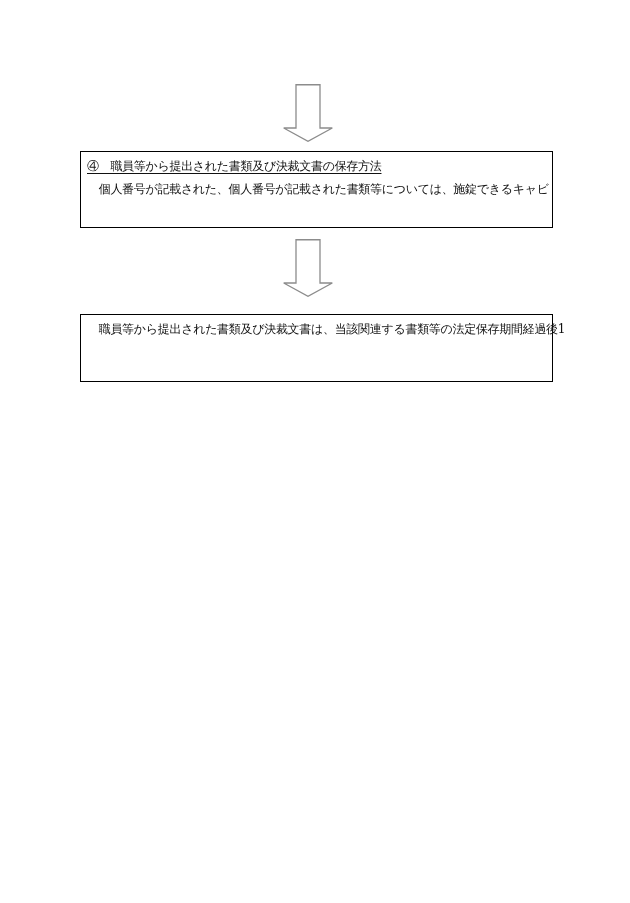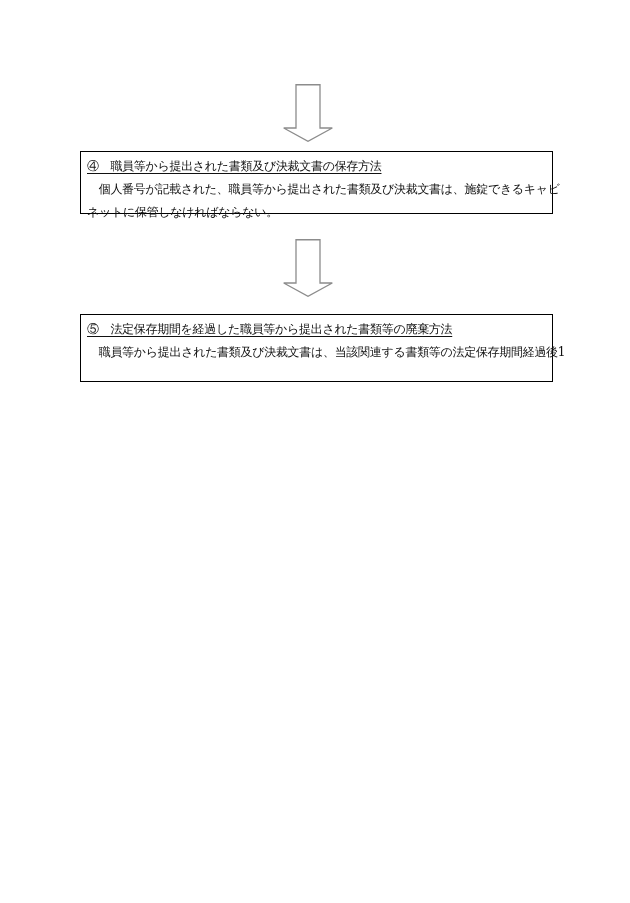--- a/index.html
+++ b/index.html
@@ -24,21 +24,21 @@
     position: absolute;
     left: 80px;
     width: 473px;
     border: 1.5px solid #000000;
     background: #ffffff;
     padding: 3px 6px 4px 6px;
     font-size: 12px;
     letter-spacing: -0.3px;
     line-height: 23px;
   }
-  .box-1 { top: 151px; height: 63px; }
+  .box-1 { top: 151px; height: 77px; }
   .box-2 { top: 314px; height: 68px; }
   .step-title {
     text-decoration: underline;
     text-underline-offset: 3px;
     text-decoration-thickness: 1px;
     white-space: nowrap;
   }
   .step-line {
     white-space: nowrap;
   }
@@ -47,26 +47,24 @@
 <body>
 
 <div class="page">
 
   <svg class="arrow arrow-1" viewBox="0 0 50 58" xmlns="http://www.w3.org/2000/svg">
     <polygon points="13,0.75 37,0.75 37,44 49.3,44 25,57.3 0.7,44 13,44" fill="#ffffff" stroke="#8c8c8c" stroke-width="1.3" stroke-linejoin="miter"></polygon>
   </svg>
 
   <div class="step-box box-1">
     <div class="step-title">④　職員等から提出された書類及び決裁文書の保存方法</div>
-    <div class="step-line">　個人番号が記載された、職員等から提出された書類及び決裁文書は、施錠できるキャビ</div>
-    <div class="step-line">ネットに保管しなければならない。</div>
+    <div class="step-line">　個人番号が記載された、個人番号が記載された書類等については、施錠できるキャビ</div>
   </div>
 
   <svg class="arrow arrow-2" viewBox="0 0 50 58" xmlns="http://www.w3.org/2000/svg">
     <polygon points="13,0.75 37,0.75 37,44 49.3,44 25,57.3 0.7,44 13,44" fill="#ffffff" stroke="#8c8c8c" stroke-width="1.3" stroke-linejoin="miter"></polygon>
   </svg>
 
   <div class="step-box box-2">
-    <div class="step-title">⑤　法定保存期間を経過した職員等から提出された書類等の廃棄方法</div>
     <div class="step-line">　職員等から提出された書類及び決裁文書は、当該関連する書類等の法定保存期間経過後1</div>
   </div>
 
 </div>
 
 </body></html>

